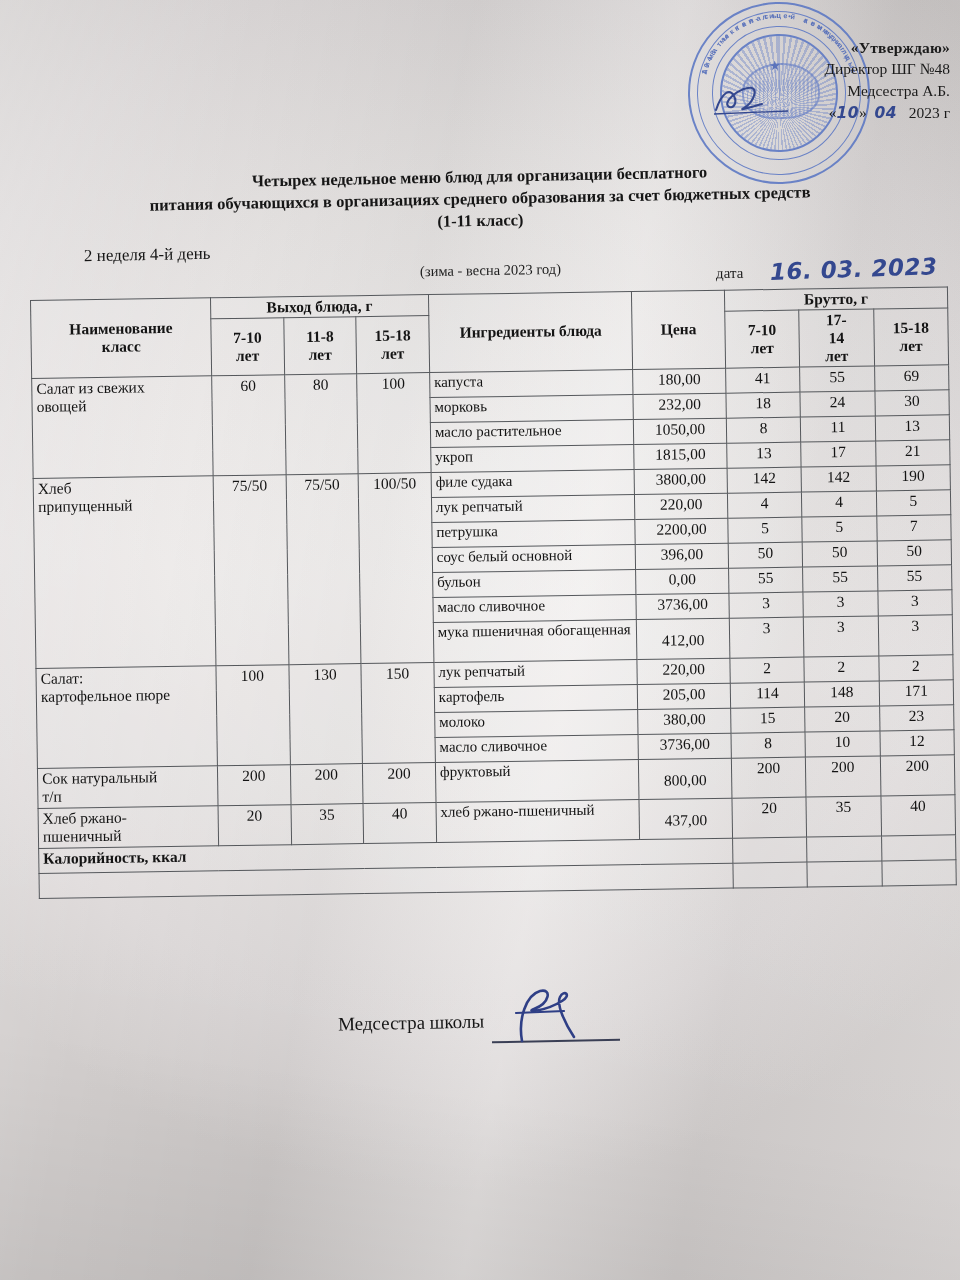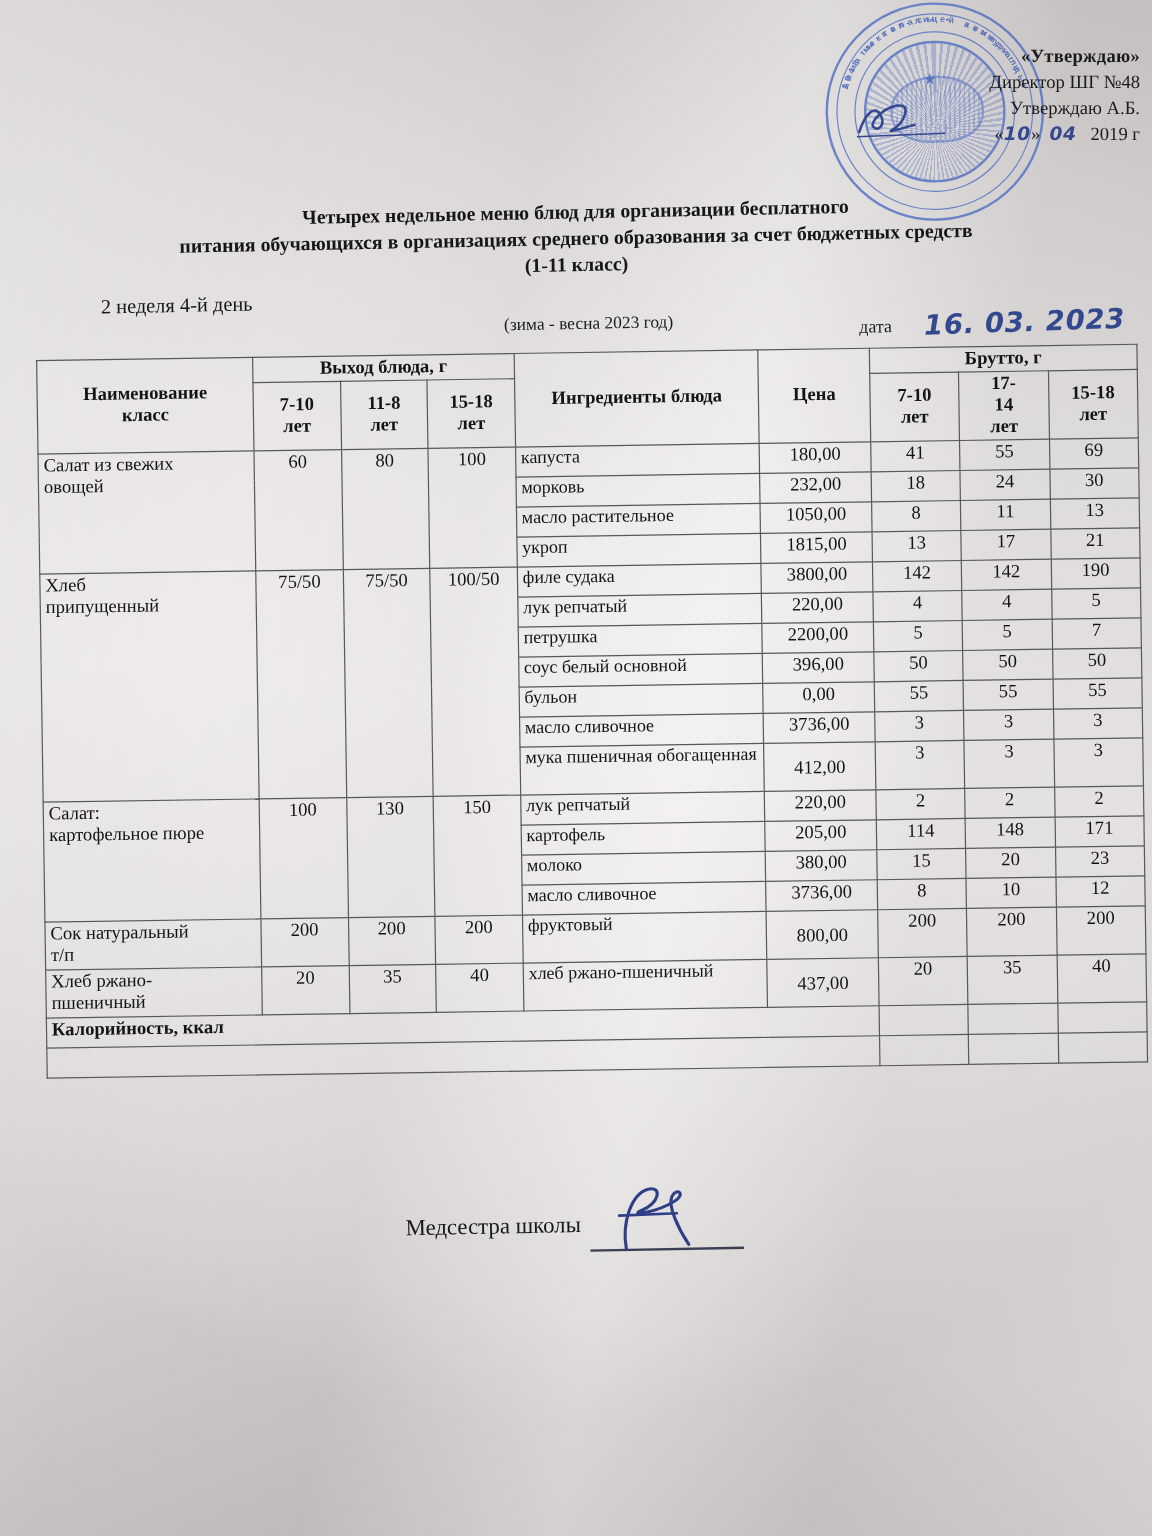--- a/index.html
+++ b/index.html
@@ -228,25 +228,25 @@
         <span style="transform: rotate(236.24deg) translate(0px, 82px) rotate(180deg);">г</span>
         <span style="transform: rotate(242.16deg) translate(0px, 82px) rotate(180deg);">и</span>
         <span style="transform: rotate(248.08deg) translate(0px, 82px) rotate(180deg);"> </span>
         <span style="transform: rotate(254deg) translate(0px, 82px) rotate(180deg);">•</span>
       </div>
   </div>
 
   <div class="approve">
     <div class="a1">«Утверждаю»</div>
     <div class="a2">Директор ШГ  №48</div>
-    <div class="a3">Утверждаю А.Б.</div>
+    <div class="a3">Медсестра А.Б.</div>
     <div class="a4">
       <span>«</span><span class="hw">10</span><span>»</span>
       &nbsp;<span class="hw">04</span>
-      &nbsp;&nbsp;<span>2019 г</span>
+      &nbsp;&nbsp;<span>2023 г</span>
     </div>
   </div>
 
   <div class="sig-dir">
     <svg width="90" height="34" viewBox="0 0 90 34">
       <path d="M2,26 C8,8 16,4 20,12 C24,20 18,26 14,22 C10,18 22,6 34,4 C46,2 40,18 30,24 C24,27 34,24 48,20" fill="none" stroke="#34488f" stroke-width="2.1" stroke-linecap="round"></path>
       <path d="M0,30 L74,27" fill="none" stroke="#34488f" stroke-width="1.3"></path>
     </svg>
   </div>
 

